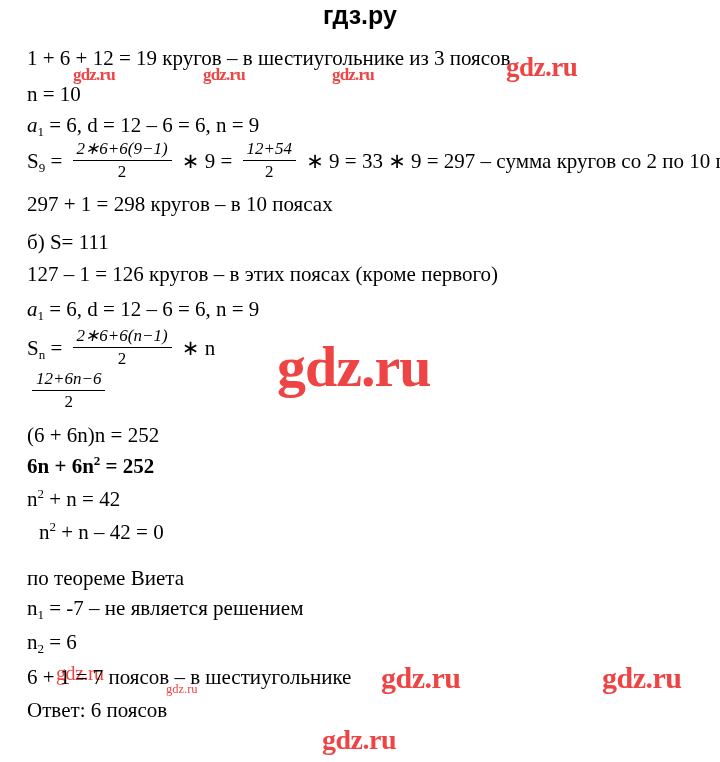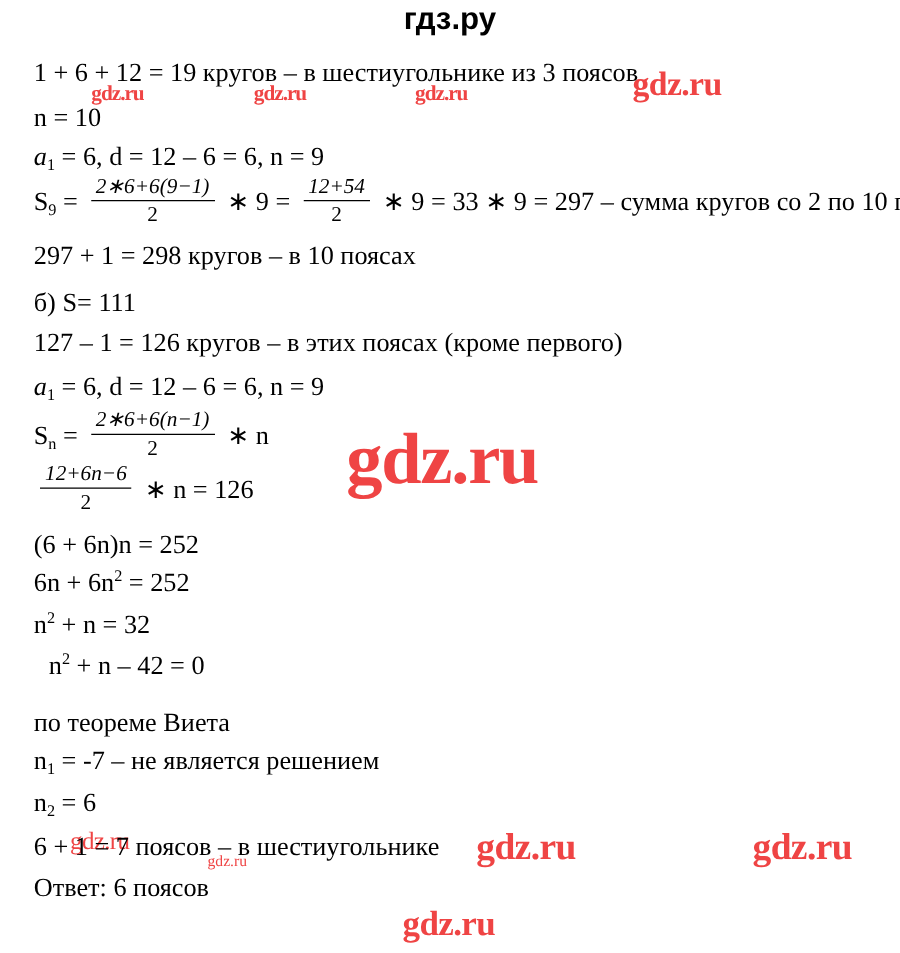--- a/index.html
+++ b/index.html
@@ -94,24 +94,24 @@
   <div>
       <div class="line" style="top: 45px;"><span>1 + 6 + 12 = 19 кругов – в шестиугольнике из 3 поясов</span></div>
       <div class="line" style="top: 81px;"><span>n = 10</span></div>
       <div class="line" style="top: 112px;"><i>a</i><sub>1</sub><span> = 6, d = 12 – 6 = 6, n = 9</span></div>
       <div class="line" style="top: 142px;"><span>S</span><sub>9</sub><span> = </span><span class="frac"><span class="num">2∗6+6(9−1)</span><span class="den">2</span></span><span> ∗ 9 = </span><span class="frac"><span class="num">12+54</span><span class="den">2</span></span><span> ∗ 9 = 33 ∗ 9 = 297 – сумма кругов со 2 по 10 пояс</span></div>
       <div class="line" style="top: 191px;"><span>297 + 1 = 298 кругов – в 10 поясах</span></div>
       <div class="line" style="top: 229px;"><span>б) S= 111</span></div>
       <div class="line" style="top: 261px;"><span>127 – 1 = 126 кругов – в этих поясах (кроме первого)</span></div>
       <div class="line" style="top: 296px;"><i>a</i><sub>1</sub><span> = 6, d = 12 – 6 = 6, n = 9</span></div>
       <div class="line" style="top: 329px;"><span>S</span><sub>n</sub><span> = </span><span class="frac"><span class="num">2∗6+6(n−1)</span><span class="den">2</span></span><span> ∗ n</span></div>
-      <div class="line" style="top: 372px;"><span class="frac"><span class="num">12+6n−6</span><span class="den">2</span></span><span> ∗ n = 126</span></div>
+      <div class="line" style="top: 372px;"><span class="frac"><span class="num">12+6n−6</span><span class="den">2</span></span></div>
       <div class="line" style="top: 422px;"><span>(6 + 6n)n = 252</span></div>
-      <div class="line" style="top: 453px;"><span>6n + 6n</span><sup>2</sup><span> = 252</span></div>
-      <div class="line" style="top: 486px;"><span>n</span><sup>2</sup><span> + n = 32</span></div>
+      <div class="line" style="top: 453px; font-weight: bold;"><span>6n + 6n</span><sup>2</sup><span> = 252</span></div>
+      <div class="line" style="top: 486px;"><span>n</span><sup>2</sup><span> + n = 42</span></div>
       <div class="line" style="top: 519px; margin-left: 12px;"><span>n</span><sup>2</sup><span> + n – 42 = 0</span></div>
       <div class="line" style="top: 548px; margin-top: 17px;"><span>по теореме Виета</span></div>
       <div class="line" style="top: 595px;"><span>n</span><sub>1</sub><span> = -7 – не является решением</span></div>
       <div class="line" style="top: 629px;"><span>n</span><sub>2</sub><span> = 6</span></div>
       <div class="line" style="top: 664px;"><span>6 + 1 = 7 поясов – в шестиугольнике</span></div>
       <div class="line" style="top: 697px;"><span>Ответ: 6 поясов</span></div>
     </div>
 
 </div>
 

